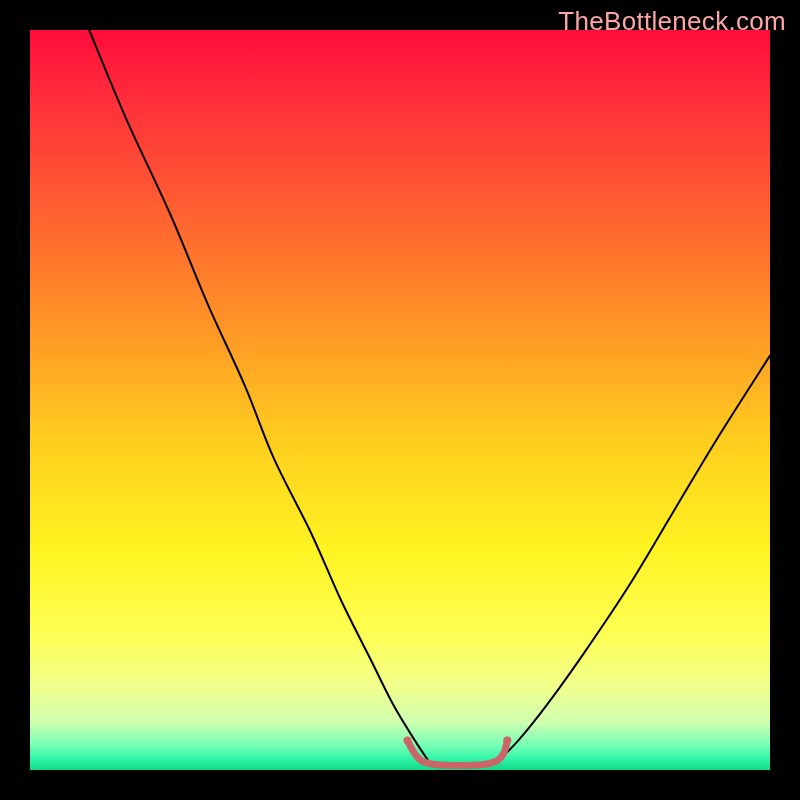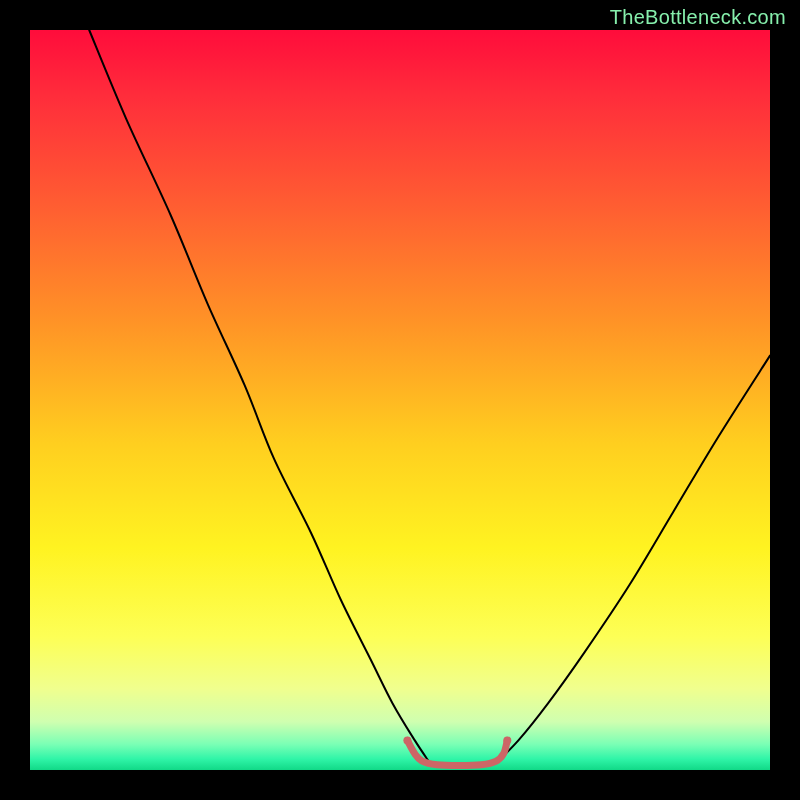--- a/index.html
+++ b/index.html
@@ -15,22 +15,22 @@
     position: absolute;
     top: 0;
     left: 0;
     width: 800px;
     height: 800px;
   }
   .watermark {
     position: absolute;
     top: 6px;
     right: 14px;
-    color: #86efac;
-    font-size: 20px;
+    color: #fca5a5;
+    font-size: 26px;
     font-weight: 400;
     letter-spacing: 0.3px;
     user-select: none;
   }
   svg { display: block; }
 </style>
 </head>
 <body>
 
 <div class="frame">

